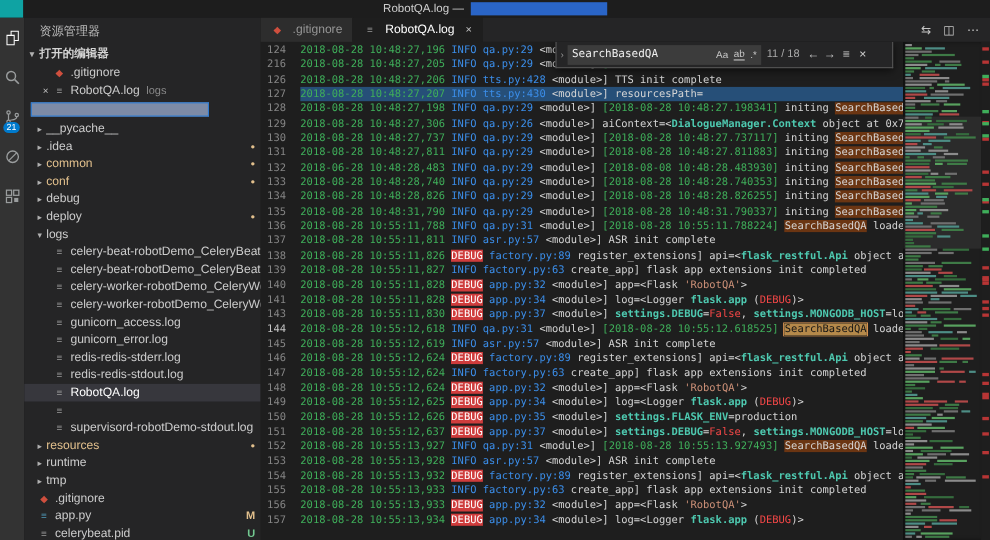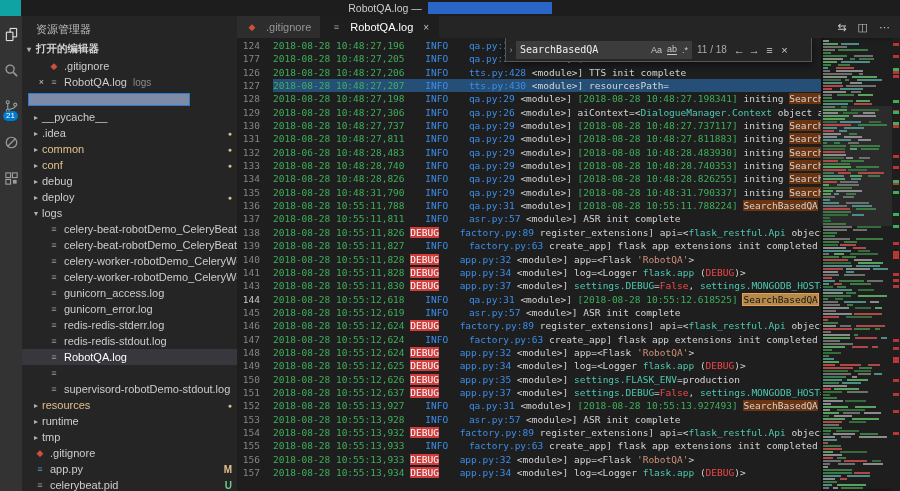--- a/index.html
+++ b/index.html
@@ -63,23 +63,23 @@
 
   .editor-body { flex:1; position:relative; display:flex; overflow:hidden; }
   .code { flex:1; min-width:0; overflow:hidden; padding-top:1px;
           font-family:"DejaVu Sans Mono", monospace; font-size:9.5px; line-height:13.35px; }
   .line { display:flex; height:13.35px; white-space:pre; }
   .ln { width:36px; flex:none; text-align:right; padding-right:13px; color:#858585; }
   .curline .ln { color:#c6c6c6; }
   .lc { flex:1; min-width:0; overflow:hidden; color:#d4d4d4; }
   .line.sel .lc { background:#264f78; }
   .c-g { color:#3fae5a; }
-  .c-b { color:#3b8eea;margin-left:15px; }
+  .c-b { color:#3b8eea; }
   .c-w { color:#d4d4d4; }
-  .c-t { color:#4ec9b0; }
+  .c-t { color:#4ec9b0;font-weight:bold; }
   .c-o { color:#ce9178; }
   .c-e { color:#f44747; }
   .c-r { background:#cf3c3c; color:#ffffff; }
   .c-m { background:rgba(234,92,0,0.38); }
   .c-M { background:#b5894a; color:#151515; box-shadow:0 0 0 1px #ea9d56; }
 
   .minimap { width:71px; flex:none; position:relative; overflow:hidden;
              box-shadow:inset 3px 0 4px rgba(0,0,0,0.45); }
   .mm-slider { position:absolute; left:0; top:68px; width:100%; height:120px;
                background:rgba(170,170,170,0.10); }
@@ -294,21 +294,21 @@
         <div class="tab-actions">
           <span>⇆</span>
           <span>◫</span>
           <span>⋯</span>
         </div>
       </div>
 
       <div class="editor-body">
         <div class="code" id="log-lines">
             <div class="line"><span class="ln">124</span><span class="lc"><span class="c-g">2018-08-28 10:48:27,196 </span><span class="c-b">INFO </span><span class="c-b">qa.py:29</span><span class="c-w"> &lt;module&gt;] </span><span class="c-g">[2018-08-28 10:48:27.1</span></span></div>
-            <div class="line"><span class="ln">177</span><span class="lc"><span class="c-g">2018-08-28 10:48:27,205 </span><span class="c-b">INFO </span><span class="c-b">qa.py:29</span><span class="c-w"> &lt;module&gt;] </span><span class="c-g">[2018-08-28 10:48:27.2</span></span></div>
+            <div class="line"><span class="ln">216</span><span class="lc"><span class="c-g">2018-08-28 10:48:27,205 </span><span class="c-b">INFO </span><span class="c-b">qa.py:29</span><span class="c-w"> &lt;module&gt;] </span><span class="c-g">[2018-08-28 10:48:27.2</span></span></div>
             <div class="line"><span class="ln">126</span><span class="lc"><span class="c-g">2018-08-28 10:48:27,206 </span><span class="c-b">INFO </span><span class="c-b">tts.py:428</span><span class="c-w"> &lt;module&gt;] TTS init complete</span></span></div>
             <div class="line sel"><span class="ln">127</span><span class="lc"><span class="c-g">2018-08-28 10:48:27,207 </span><span class="c-b">INFO </span><span class="c-b">tts.py:430</span><span class="c-w"> &lt;module&gt;] resourcesPath=</span></span></div>
             <div class="line"><span class="ln">128</span><span class="lc"><span class="c-g">2018-08-28 10:48:27,198 </span><span class="c-b">INFO </span><span class="c-b">qa.py:29</span><span class="c-w"> &lt;module&gt;] </span><span class="c-g">[2018-08-28 10:48:27.198341]</span><span class="c-w"> initing </span><span class="c-m">SearchBasedQA</span></span></div>
             <div class="line"><span class="ln">129</span><span class="lc"><span class="c-g">2018-08-28 10:48:27,306 </span><span class="c-b">INFO </span><span class="c-b">qa.py:26</span><span class="c-w"> &lt;module&gt;] aiContext=&lt;</span><span class="c-t">DialogueManager.Context</span><span class="c-w"> object at 0x7f828</span></span></div>
             <div class="line"><span class="ln">130</span><span class="lc"><span class="c-g">2018-08-28 10:48:27,737 </span><span class="c-b">INFO </span><span class="c-b">qa.py:29</span><span class="c-w"> &lt;module&gt;] </span><span class="c-g">[2018-08-28 10:48:27.737117]</span><span class="c-w"> initing </span><span class="c-m">SearchBasedQA</span></span></div>
             <div class="line"><span class="ln">131</span><span class="lc"><span class="c-g">2018-08-28 10:48:27,811 </span><span class="c-b">INFO </span><span class="c-b">qa.py:29</span><span class="c-w"> &lt;module&gt;] </span><span class="c-g">[2018-08-28 10:48:27.811883]</span><span class="c-w"> initing </span><span class="c-m">SearchBasedQA</span></span></div>
             <div class="line"><span class="ln">132</span><span class="lc"><span class="c-g">2018-06-28 10:48:28,483 </span><span class="c-b">INFO </span><span class="c-b">qa.py:29</span><span class="c-w"> &lt;module&gt;] </span><span class="c-g">[2018-08-08 10:48:28.483930]</span><span class="c-w"> initing </span><span class="c-m">SearchBasedQA</span></span></div>
             <div class="line"><span class="ln">133</span><span class="lc"><span class="c-g">2018-08-28 10:48:28,740 </span><span class="c-b">INFO </span><span class="c-b">qa.py:29</span><span class="c-w"> &lt;module&gt;] </span><span class="c-g">[2018-08-28 10:48:28.740353]</span><span class="c-w"> initing </span><span class="c-m">SearchBasedQA</span></span></div>
             <div class="line"><span class="ln">134</span><span class="lc"><span class="c-g">2018-08-28 10:48:28,826 </span><span class="c-b">INFO </span><span class="c-b">qa.py:29</span><span class="c-w"> &lt;module&gt;] </span><span class="c-g">[2018-08-28 10:48:28.826255]</span><span class="c-w"> initing </span><span class="c-m">SearchBasedQA</span></span></div>
             <div class="line"><span class="ln">135</span><span class="lc"><span class="c-g">2018-08-28 10:48:31,790 </span><span class="c-b">INFO </span><span class="c-b">qa.py:29</span><span class="c-w"> &lt;module&gt;] </span><span class="c-g">[2018-08-28 10:48:31.790337]</span><span class="c-w"> initing </span><span class="c-m">SearchBasedQA</span></span></div>

